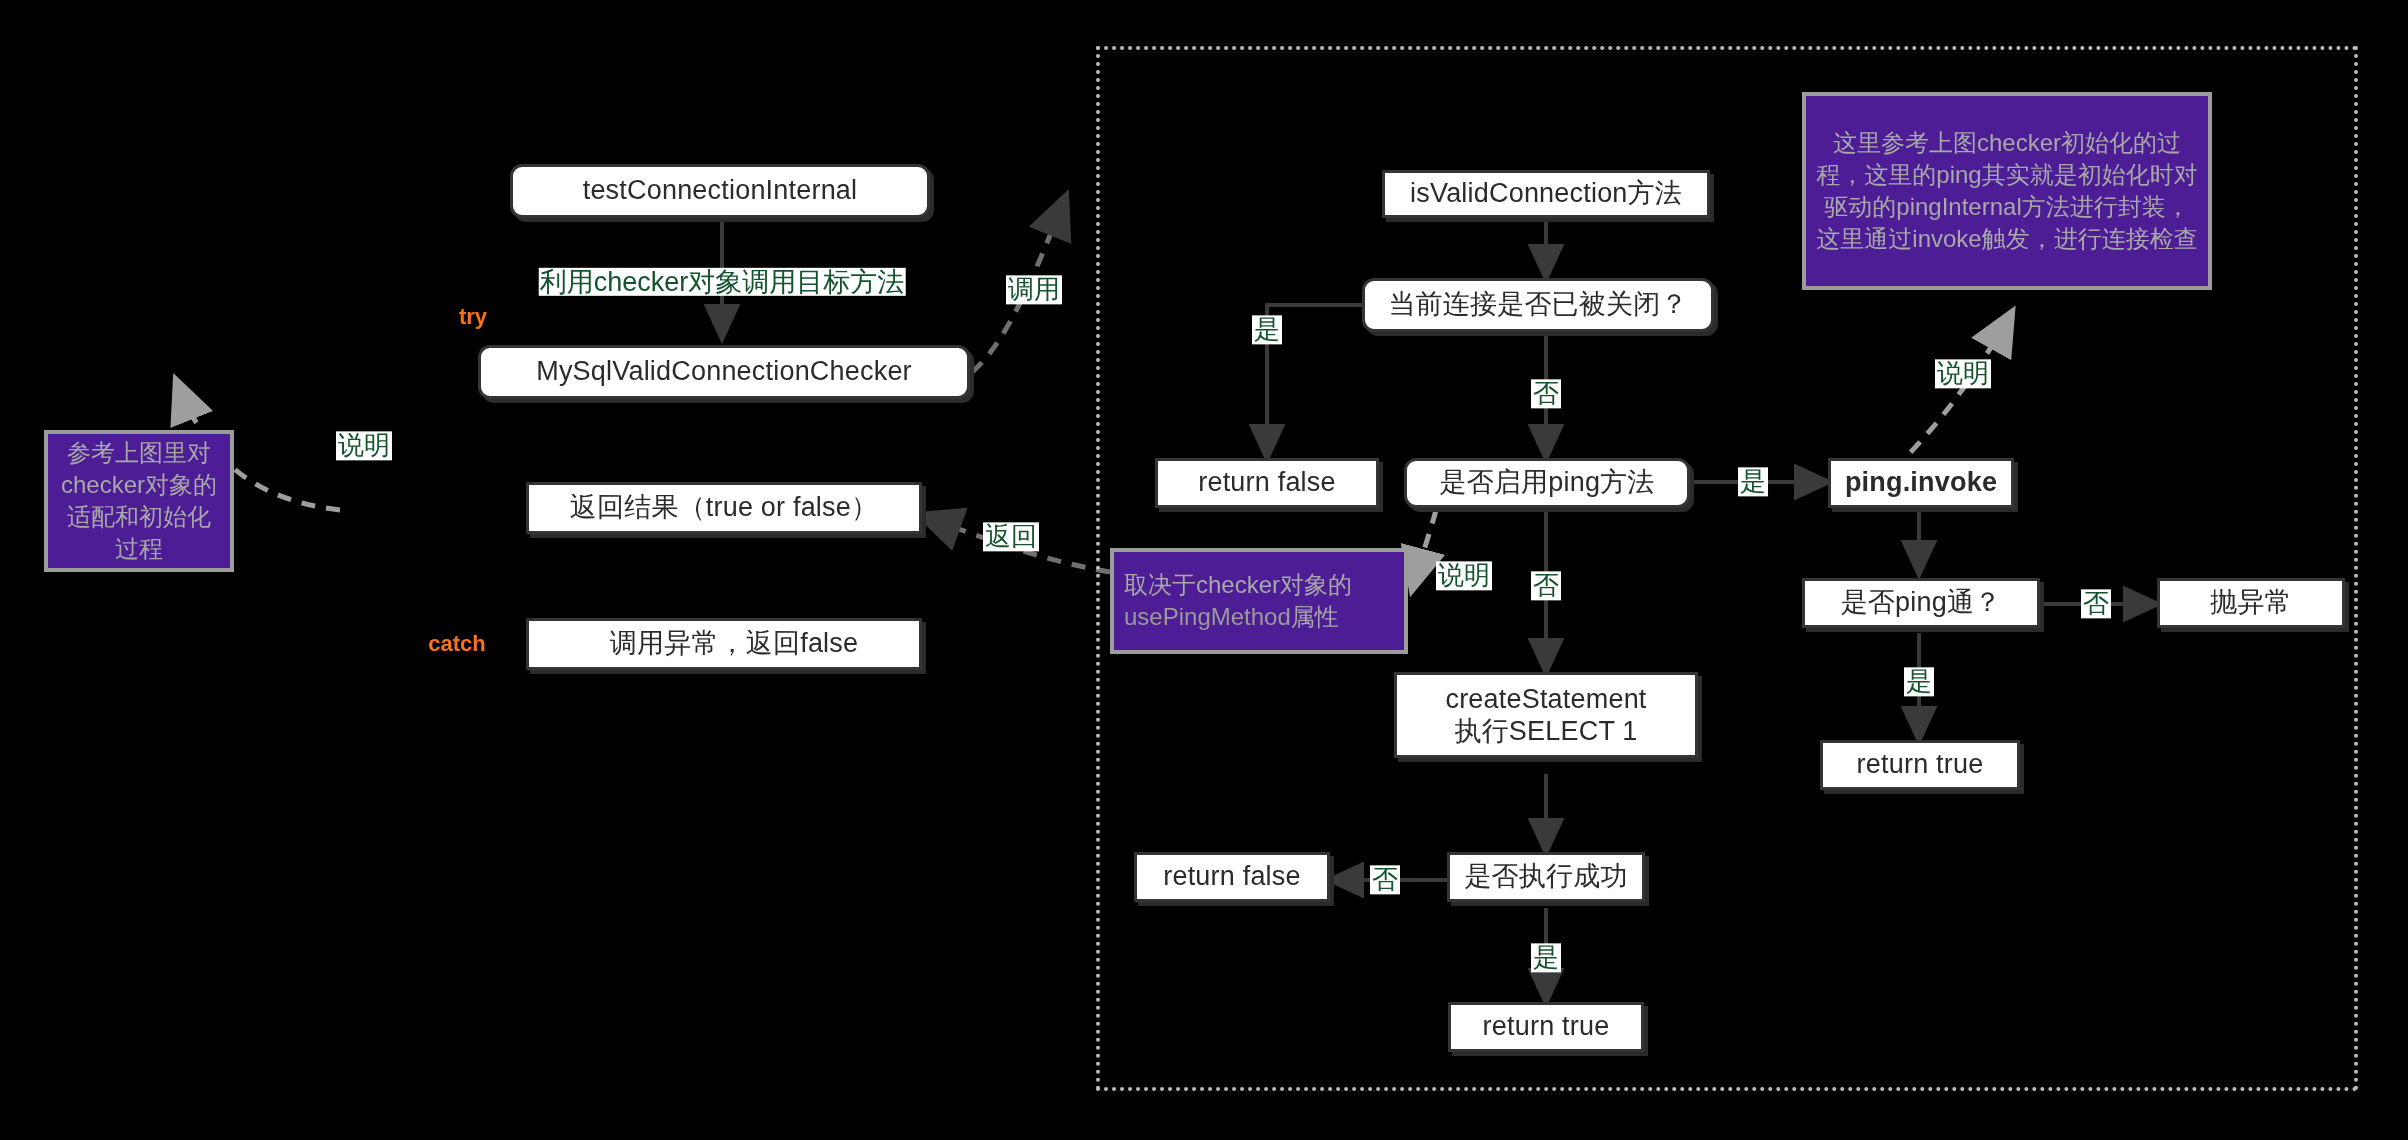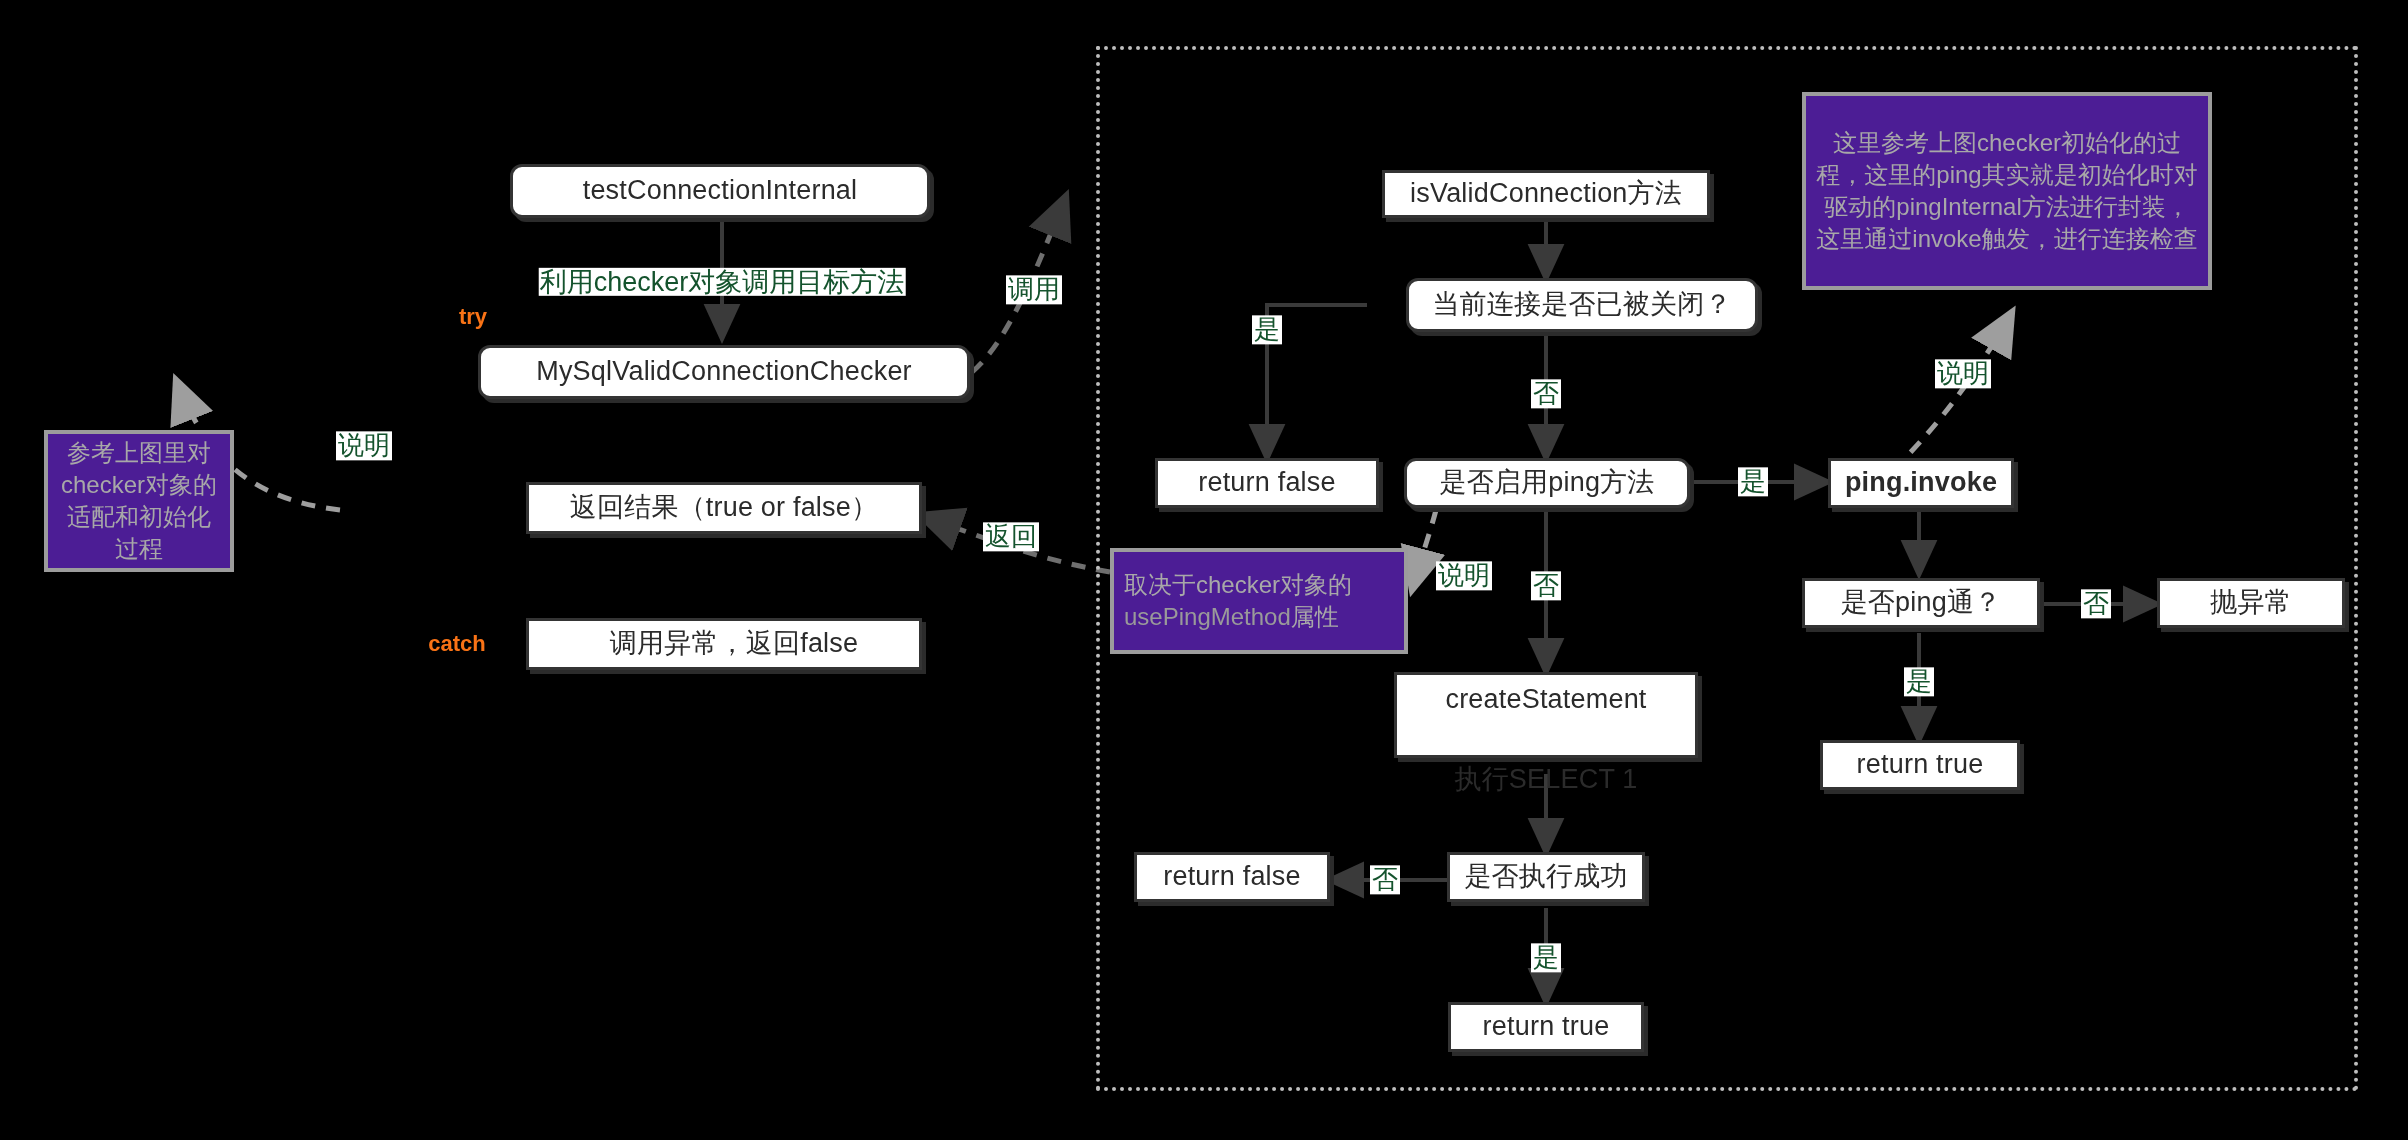--- a/index.html
+++ b/index.html
@@ -35,21 +35,21 @@
     align-items:center;
     justify-content:center;
     text-align:center;
     font-size:27px;
     line-height:1.25;
     letter-spacing:.2px;
     padding:0 10px;
   }
   .node.rounded{ border-radius:12px; }
   .node.bold{ font-weight:bold; }
-  .node .l2{ display:block;margin-top:48px; }
+  .node .l2{ display:block; }
 
   
   .note{
     position:absolute;
     box-sizing:border-box;
     background:#4c1d95;
     border:4px solid #9c9c9c;
     color:#a8a8a8;
     font-size:24px;
     line-height:1.33;
@@ -164,21 +164,21 @@
   <div class="note" style="left:44px; top:430px; width:190px; height:142px;">参考上图里对checker对象的适配和初始化过程</div>
 
   <div class="elabel" style="left:364px; top:446px;">说明</div>
 
   <div class="elabel" style="left:1034px; top:290px;">调用</div>
 
   <div class="elabel" style="left:1011px; top:537px;">返回</div>
 
   <div class="node" style="left:1382px; top:170px; width:328px; height:48px;">isValidConnection方法</div>
 
-  <div class="node rounded" style="left:1406px; top:278px; width:352px; height:54px;">当前连接是否已被关闭？</div>
+  <div class="node rounded" style="left:1362px; top:278px; width:352px; height:54px;">当前连接是否已被关闭？</div>
 
   <div class="elabel" style="left:1267px; top:330px;">是</div>
 
   <div class="elabel" style="left:1546px; top:394px;">否</div>
 
   <div class="node" style="left:1155px; top:458px; width:224px; height:50px;">return false</div>
 
   <div class="node rounded" style="left:1404px; top:458px; width:286px; height:50px;">是否启用ping方法</div>
 
   <div class="elabel" style="left:1753px; top:482px;">是</div>

